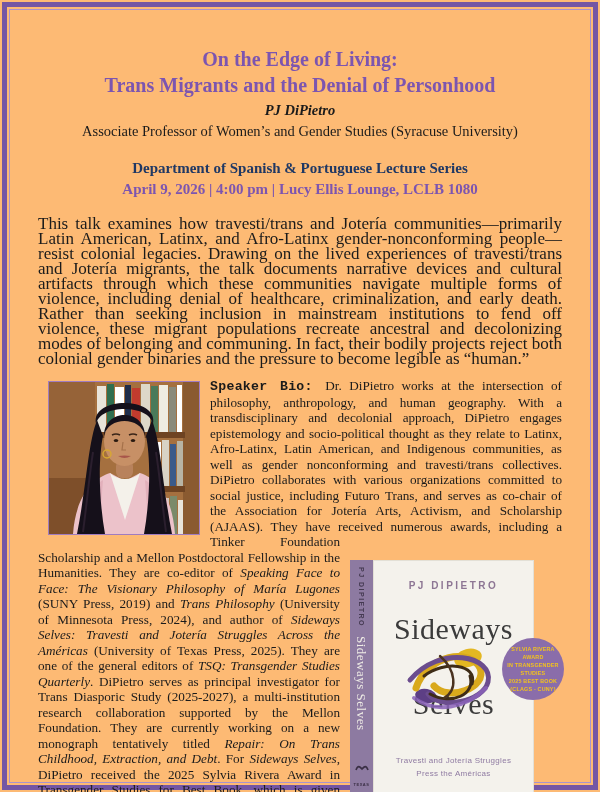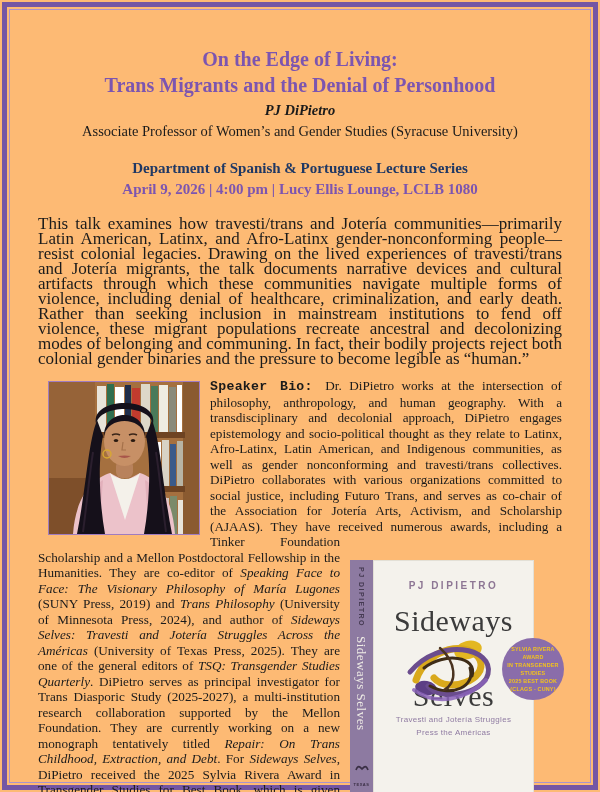--- a/index.html
+++ b/index.html
@@ -33,25 +33,25 @@
                 font-size:7px;font-weight:bold;letter-spacing:1.5px;color:#453a52;margin-top:7px;}
   .spine-title{writing-mode:vertical-rl;font-size:13px;color:#efece6;margin-top:9px;letter-spacing:.5px;}
   .spine-foot{margin-top:auto;margin-bottom:8px;text-align:center;}
   .spine-pub{font-family:"Liberation Sans","DejaVu Sans",sans-serif;font-size:4px;
              font-weight:bold;color:#3a2f45;letter-spacing:.5px;display:block;margin-top:1px;}
   .cover{position:absolute;left:23px;top:0;width:161px;height:240px;background:#f4f2ec;
          box-shadow:0 0 0 1px #e3e0d6 inset;display:flex;flex-direction:column;align-items:center;}
   .cover-author{font-family:"Liberation Sans","DejaVu Sans",sans-serif;font-size:10px;
                 font-weight:bold;letter-spacing:2.5px;color:#8d7694;margin-top:18px;}
   .cover-title{font-size:30px;color:#3b3b3b;line-height:1;letter-spacing:.5px;}
-  .ct1{margin-top:12px;font-family:Liberation Serif, serif;}
+  .ct1{margin-top:20px;font-family:Liberation Serif, serif;}
   .ct2{margin-top:-14px;}
   .cover-art{margin:-8px 0 -18px 0;position:relative;z-index:1;}
   .cover-sub{font-family:"Liberation Sans","DejaVu Sans",sans-serif;font-size:8px;
-             color:#8f7ba2;line-height:1.6;text-align:center;margin-top:3px;letter-spacing:.3px;}
+             color:#8f7ba2;line-height:1.6;text-align:center;margin-top:36px;letter-spacing:.3px;}
   .badge{position:absolute;left:152px;top:78px;width:62px;height:62px;border-radius:50%;
          background:#8a6daa;display:flex;flex-direction:column;align-items:center;
          justify-content:center;text-align:center;z-index:2;}
   .badge span{display:block;font-family:"Liberation Sans","DejaVu Sans",sans-serif;
               font-size:5.4px;font-weight:bold;color:#f2c21e;line-height:1.5;letter-spacing:.2px;}
 </style>
 </head>
 <body>
 
 <div class="page">

